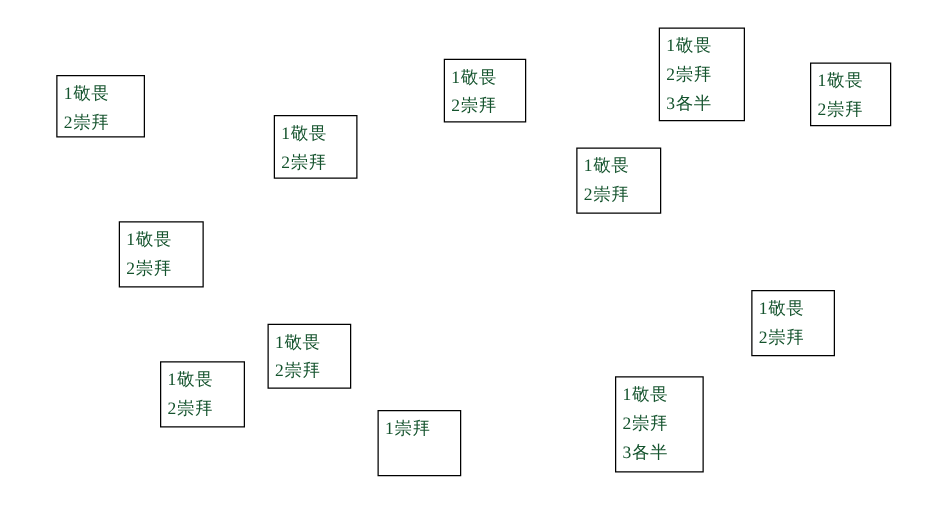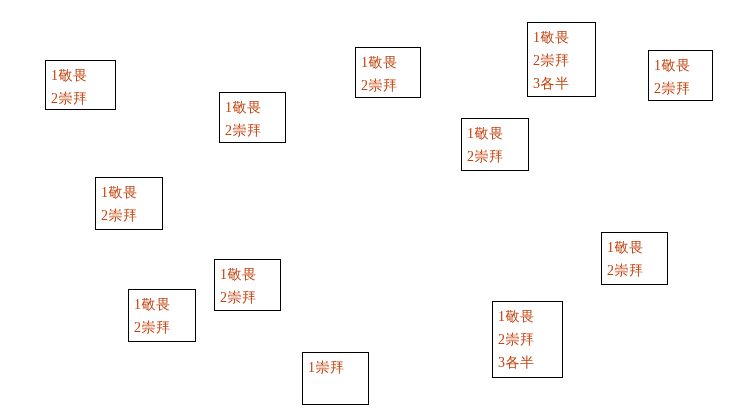--- a/index.html
+++ b/index.html
@@ -13,21 +13,21 @@
       height: 409px;
       background: #ffffff;
       overflow: hidden;
       font-family: "Liberation Serif", serif;
     }
     .textbox {
       position: absolute;
       box-sizing: border-box;
       border: 1px solid #000000;
       background: #ffffff;
-      color: #c2410c;
+      color: #14532d;
       padding: 3px 3px 0 5px;
     }
     .textline {
       display: block;
       font-size: 14px;
       line-height: 23px;
       white-space: nowrap;
       letter-spacing: 0.5px;
     }
   </style>
@@ -65,21 +65,21 @@
       <span class="textline">2崇拜</span>
     </div>
     <div class="textbox" style="left: 214px; top: 259px; width: 67px; height: 52px;">
       <span class="textline">1敬畏</span>
       <span class="textline">2崇拜</span>
     </div>
     <div class="textbox" style="left: 128px; top: 289px; width: 68px; height: 53px;">
       <span class="textline">1敬畏</span>
       <span class="textline">2崇拜</span>
     </div>
-    <div class="textbox" style="left: 302px; top: 352px; width: 67px; height: 53px;">
+    <div class="textbox" style="left: 302px; top: 328px; width: 67px; height: 53px;">
       <span class="textline">1崇拜</span>
     </div>
     <div class="textbox" style="left: 492px; top: 301px; width: 71px; height: 77px;">
       <span class="textline">1敬畏</span>
       <span class="textline">2崇拜</span>
       <span class="textline">3各半</span>
     </div>
     <div class="textbox" style="left: 601px; top: 232px; width: 67px; height: 53px;">
       <span class="textline">1敬畏</span>
       <span class="textline">2崇拜</span>

